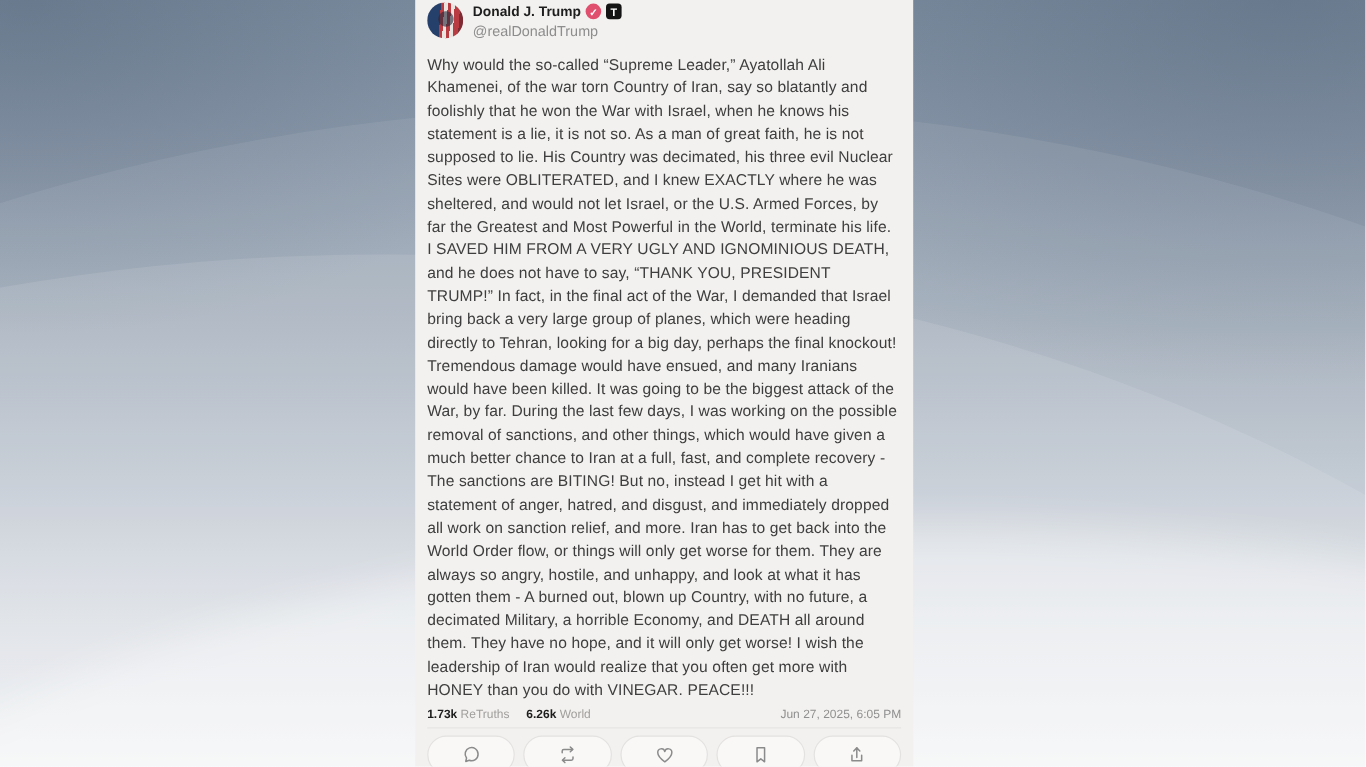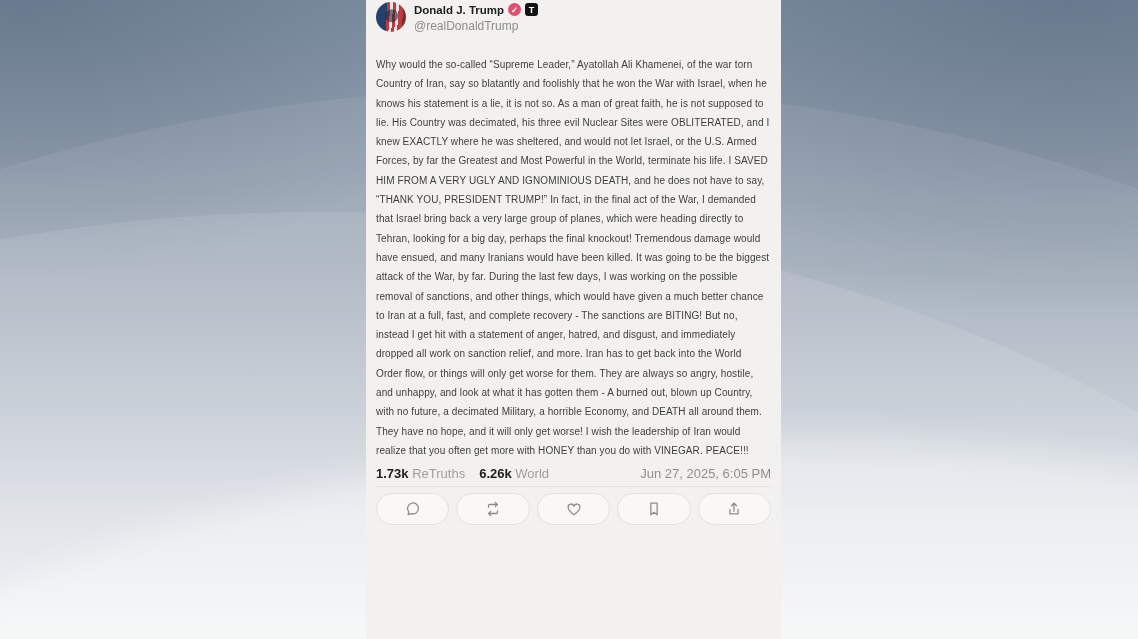--- a/index.html
+++ b/index.html
@@ -22,21 +22,21 @@
       radial-gradient(820px 480px at 2% 0%, rgba(80,96,117,0.45), transparent 58%);
   }
   .swoosh { position: absolute; border-radius: 50%; }
   .swoosh-1 { width: 2600px; height: 1800px; left: -760px; top: 88px;  background: rgba(255,255,255,0.07); }
   .swoosh-2 { width: 2600px; height: 1800px; left: -980px; top: 212px; background: rgba(255,255,255,0.10); }
   .swoosh-3 { width: 2600px; height: 1500px; left: -520px; top: 438px; background: rgba(255,255,255,0.38); filter: blur(16px); }
 
   
   .card {
     position: absolute;
-    left: 366px; top: 0;
+    left: 346px; top: 0;
     width: 415px; height: 639px;
     background: #f3f1ef;
     padding: 2px 10px 0 10px;
     overflow: hidden;
     color: #3e3e3e;
   }
 
   .header { display: flex; align-items: flex-start; gap: 8px; }
   .avatar {
     width: 30px; height: 30px; border-radius: 50%;
@@ -58,32 +58,32 @@
   }
   .ts-badge {
     width: 13px; height: 13px; border-radius: 3px;
     background: #141414; color: #fff;
     font-size: 9px; font-weight: bold;
     display: inline-flex; align-items: center; justify-content: center;
   }
   .handle { font-size: 12px; color: #8d8d8d; margin-top: 3px; cursor: pointer; }
 
   .body-text {
-    margin-top: 22px;
+    margin-top: 11px;
     width: 394px;
-    font-size: 10px;
+    font-size: 13px;
     line-height: 19.3px;
     letter-spacing: 0.1px;
     color: #3e3e3e;
   }
 
   .stats-row {
     margin-top: 6px;
     display: flex; justify-content: space-between; align-items: baseline;
-    font-size: 13px;
+    font-size: 10px;
   }
   .stats-left { display: flex; gap: 14px; }
   .stat { cursor: pointer; }
   .stat-num { font-weight: bold; color: #1c1c1c; }
   .stat-label { color: #a09e9c; }
   .timestamp { color: #8f8f8f; }
 
   .actions {
     margin-top: 5px;
     padding-top: 6px;

